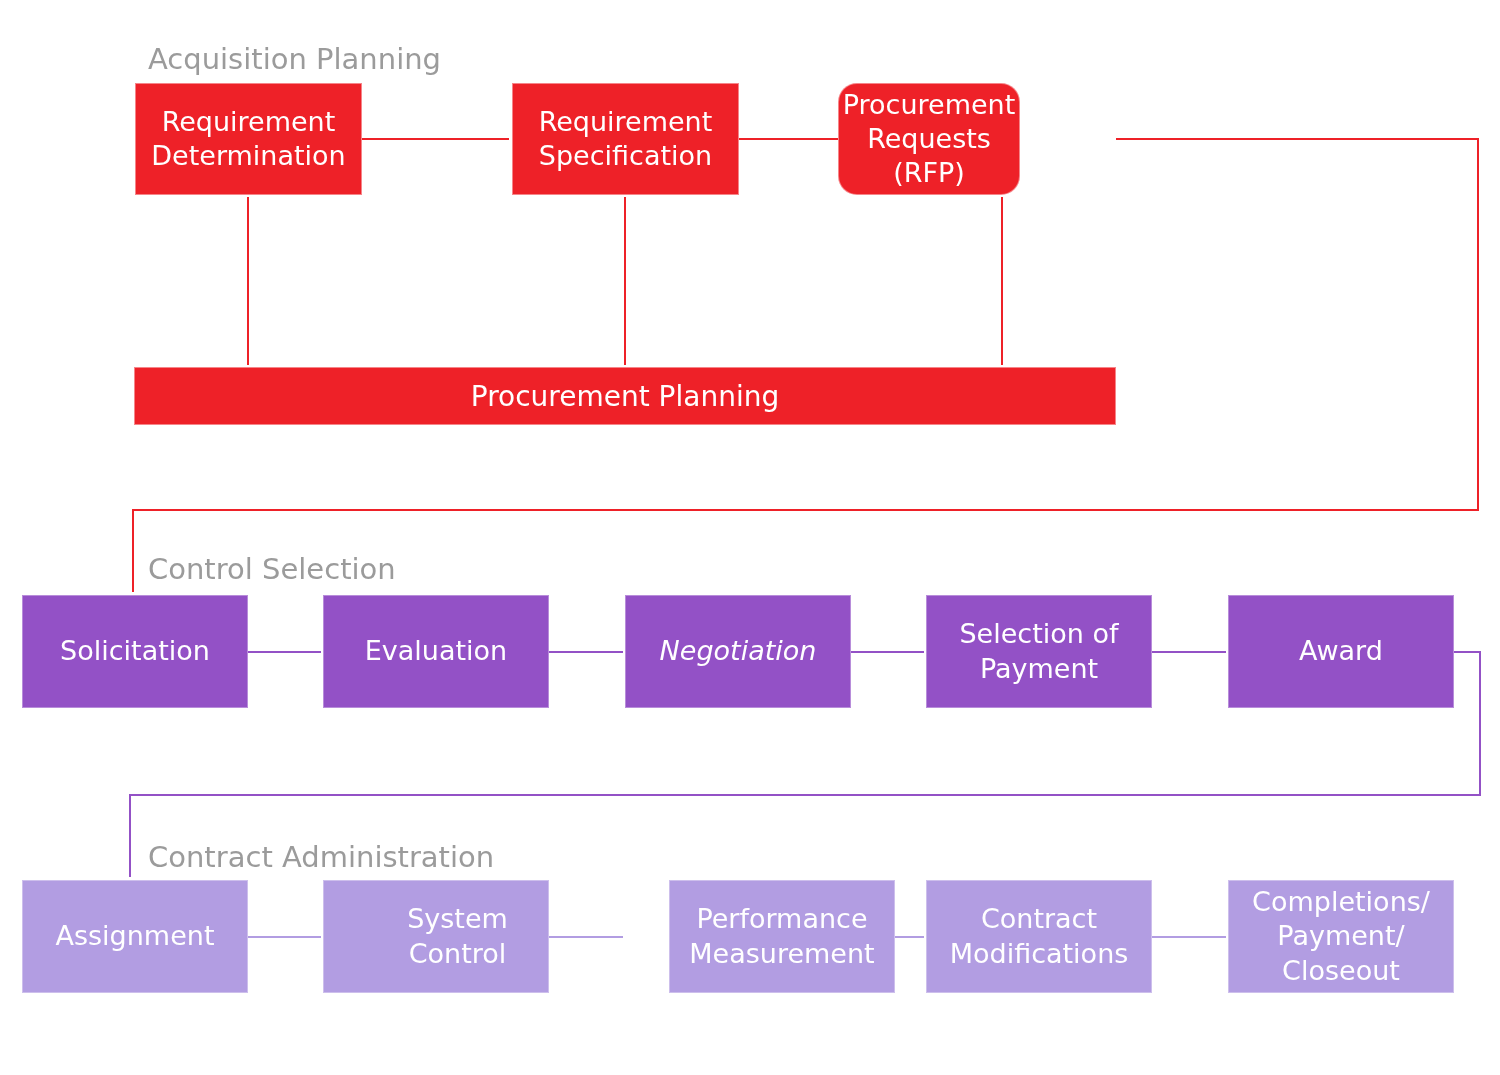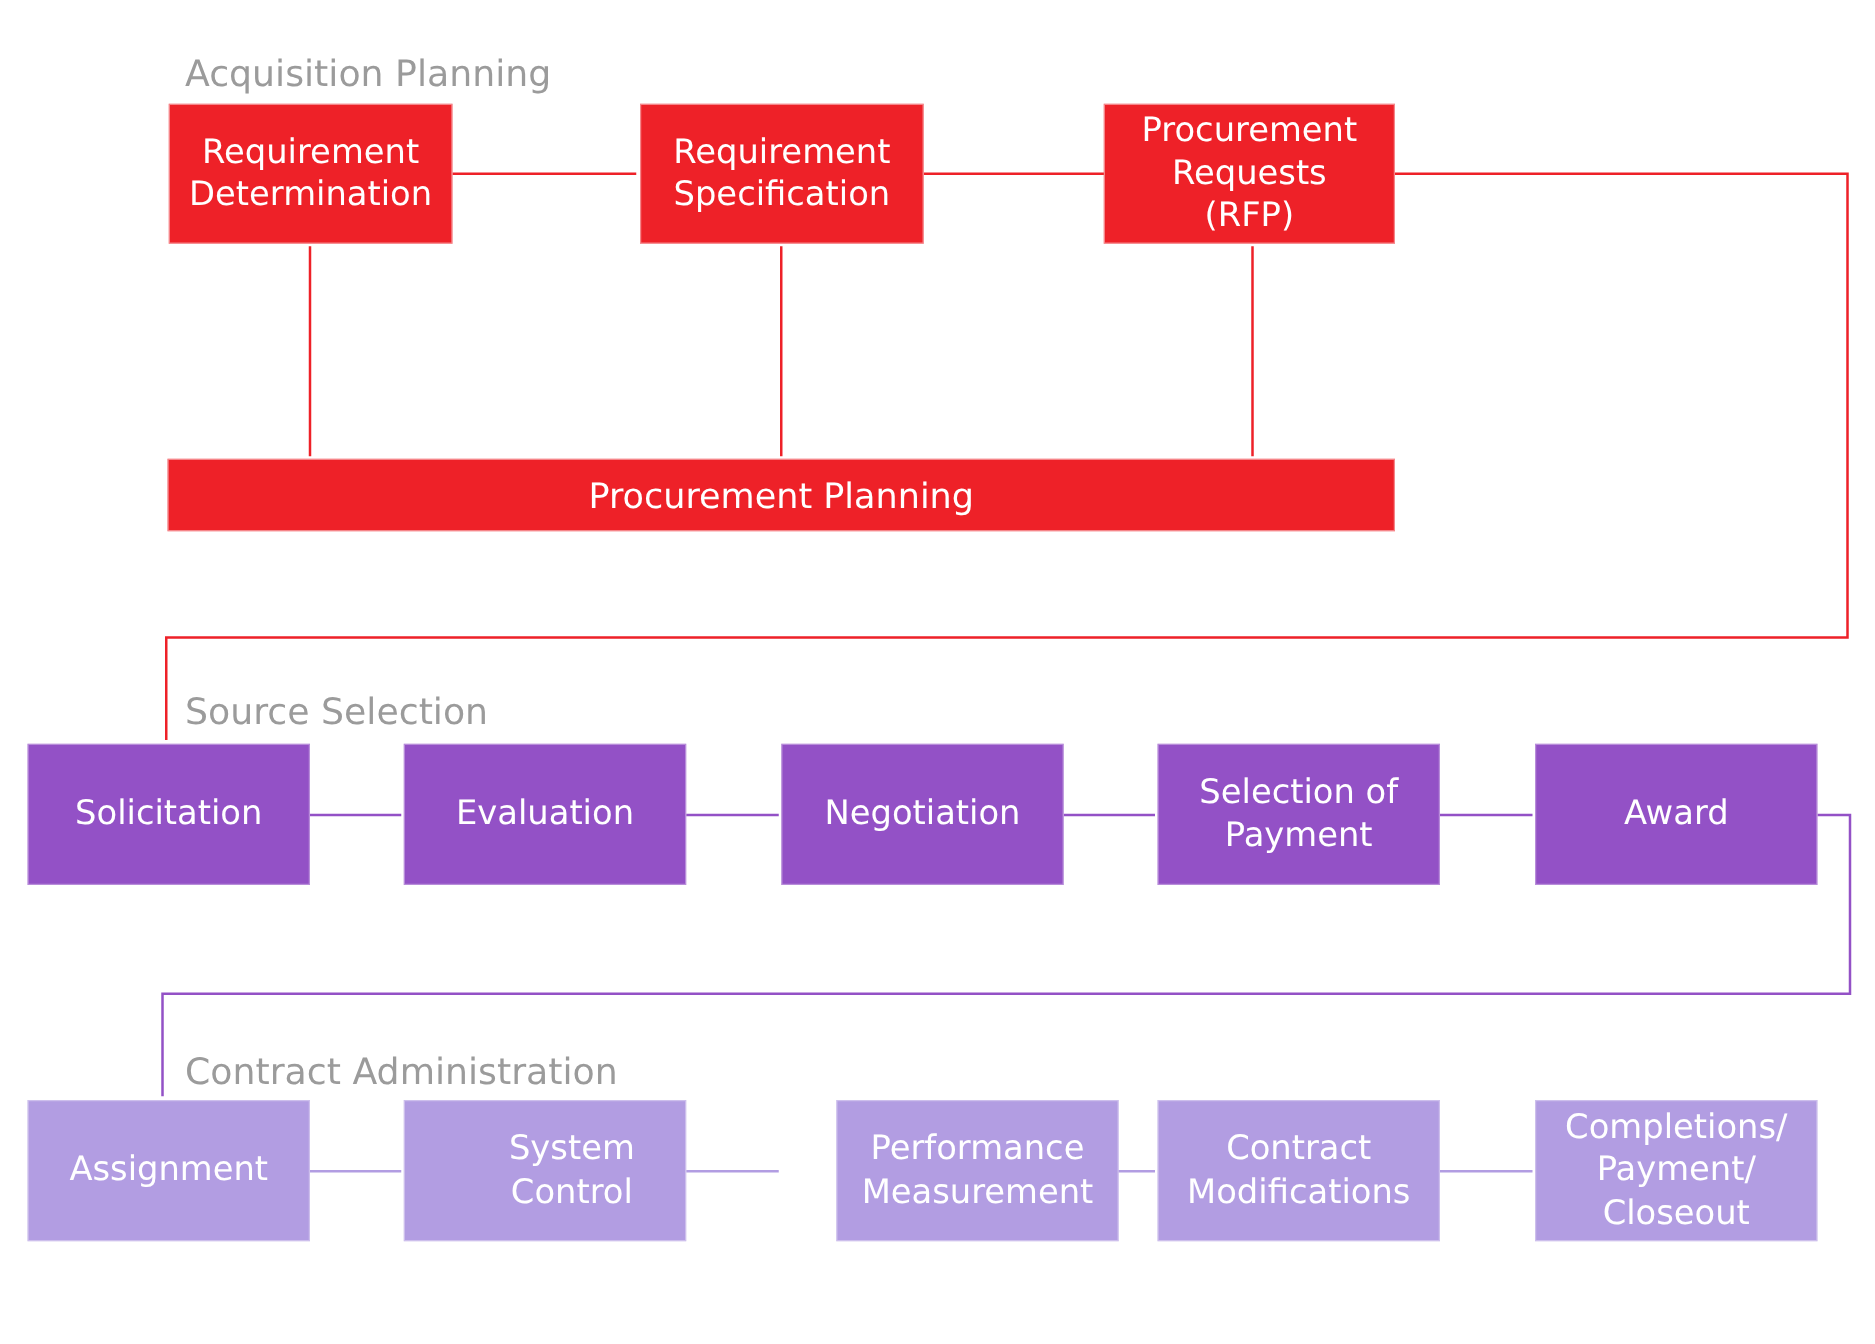--- a/index.html
+++ b/index.html
@@ -103,31 +103,31 @@
     <path class="stroke-light" d="M851,937 H924" marker-end="url(#arr-light)"></path>
     <path class="stroke-light" d="M1152,937 H1226" marker-end="url(#arr-light)"></path>
   </svg>
 
   <div class="section-label" style="left:148px; top:42px;">Acquisition Planning</div>
 
   <div class="node red" style="left:135px; top:83px; width:227px; height:112px;">Requirement
 Determination</div>
   <div class="node red" style="left:512px; top:83px; width:227px; height:112px;">Requirement
 Specification</div>
-  <div class="node red" style="left:883px; top:83px; width:233px; height:112px;">Procurement
+  <div class="node red" style="left:838px; top:83px; width:182px; height:112px;border-radius:19px;">Procurement
 Requests
 (RFP)</div>
 
   <div class="bar" style="left:134px; top:367px; width:982px; height:58px;">Procurement Planning</div>
 
-  <div class="section-label" style="left:148px; top:552px;">Source Selection</div>
+  <div class="section-label" style="left:148px; top:552px;">Control Selection</div>
 
   <div class="node purp" style="left:22px; top:595px; width:226px; height:113px;">Solicitation</div>
   <div class="node purp" style="left:323px; top:595px; width:226px; height:113px;">Evaluation</div>
-  <div class="node purp" style="left:625px; top:595px; width:226px; height:113px;">Negotiation</div>
+  <div class="node purp" style="left:625px; top:595px; width:226px; height:113px;font-style:italic;">Negotiation</div>
   <div class="node purp" style="left:926px; top:595px; width:226px; height:113px;">Selection of
 Payment</div>
   <div class="node purp" style="left:1228px; top:595px; width:226px; height:113px;">Award</div>
 
   <div class="section-label" style="left:148px; top:840px;">Contract Administration</div>
 
   <div class="node light" style="left:22px; top:880px; width:226px; height:113px;">Assignment</div>
   <div class="node light" style="left:323px; top:880px; width:226px; height:113px;padding-left:43px;">System
 Control</div>
   <div class="node light" style="left:625px; top:880px; width:226px; height:113px;margin-left:44px;">Performance

